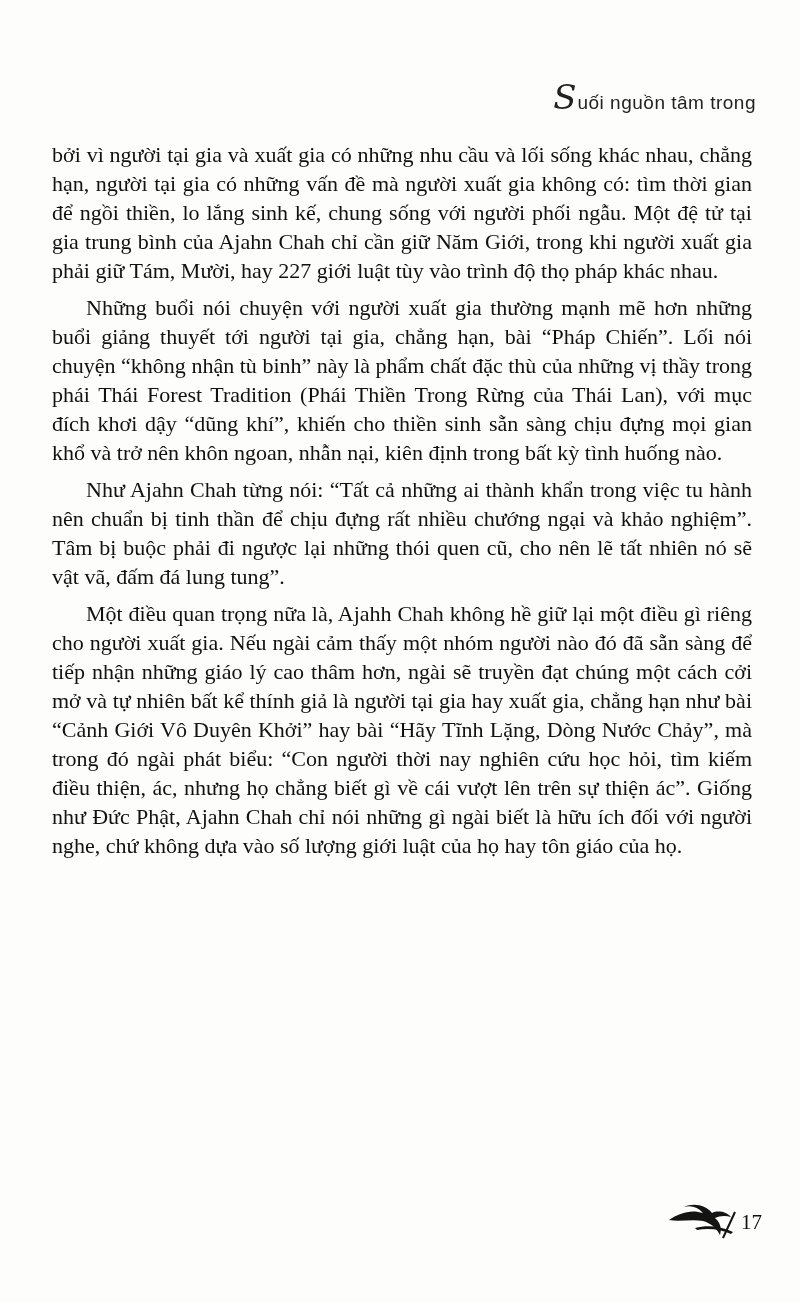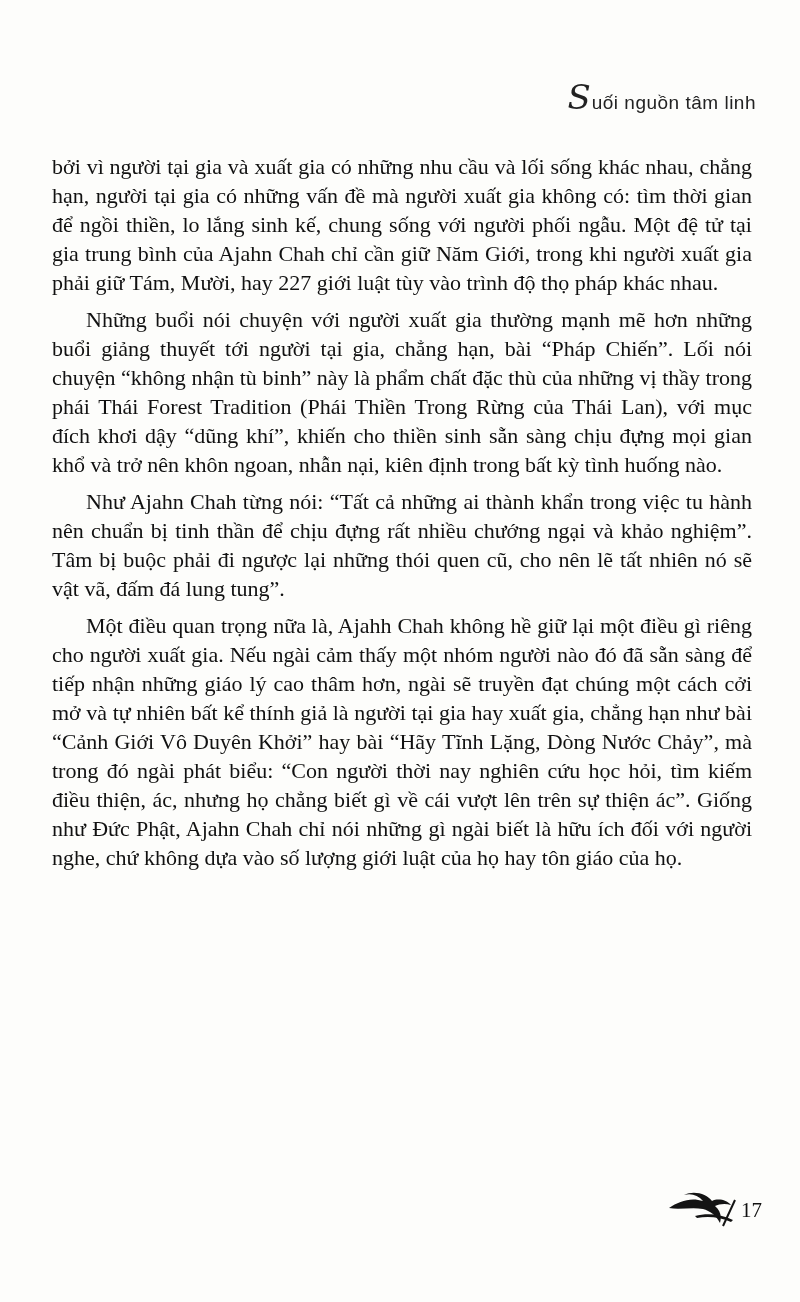--- a/index.html
+++ b/index.html
@@ -40,34 +40,33 @@
   }
   
   .text-block {
     position: absolute;
     top: 140px;
     left: 52px;
     width: 700px;
     font-size: 22px;
     line-height: 29px;
     text-align: justify;
-    margin-top: 12px;
   }
   .text-block p.para {
     margin: 0 0 8px 0;
   }
   .text-block p.para.indent {
     text-indent: 34px;
   }
   .text-block .italic {
   }
   
   .page-footer {
     position: absolute;
-    bottom: 74px;
+    bottom: 62px;
     right: 38px;
     display: flex;
     align-items: center;
     gap: 2px;
     margin-top: 18px;
   }
   .bird-ornament {
     display: inline-block;
     width: 74px;
     height: 36px;
@@ -78,21 +77,21 @@
     color: #111111;
   }
 </style>
 </head>
 <body>
 
 <div class="page">
 
   <div class="running-header">
     <span class="script-initial">S</span>
-    <span class="header-title">uối nguồn tâm linh</span>
+    <span class="header-title">uối nguồn tâm trong</span>
   </div>
 
   <div class="text-block">
 
   <p class="para"><span>bởi vì người tại gia và xuất gia có những nhu cầu và lối sống khác nhau, chẳng hạn, người tại gia có những vấn đề mà người xuất gia không có: tìm thời gian để ngồi thiền, lo lắng sinh kế, chung sống với người phối ngẫu. Một đệ tử tại gia trung bình của Ajahn Chah chỉ cần giữ Năm Giới, trong khi người xuất gia phải giữ Tám, Mười, hay 227 giới luật tùy vào trình độ thọ pháp khác nhau.</span></p>
       <p class="para indent"><span>Những buổi nói chuyện với người xuất gia thường mạnh mẽ hơn những buổi giảng thuyết tới người tại gia, chẳng hạn, bài “Pháp Chiến”. Lối nói chuyện “không nhận tù binh” này là phẩm chất đặc thù của những vị thầy trong phái Thái Forest Tradition (Phái Thiền Trong Rừng của Thái Lan), với mục đích khơi dậy “dũng khí”, khiến cho thiền sinh sẵn sàng chịu đựng mọi gian khổ và trở nên khôn ngoan, nhẫn nại, kiên định trong bất kỳ tình huống nào.</span></p>
       <p class="para indent"><span>Như Ajahn Chah từng nói: “Tất cả những ai thành khẩn trong việc tu hành nên chuẩn bị tinh thần để chịu đựng rất nhiều chướng ngại và khảo nghiệm”. Tâm bị buộc phải đi ngược lại những thói quen cũ, cho nên lẽ tất nhiên nó sẽ vật vã, đấm đá lung tung”.</span></p>
       <p class="para indent"><span>Một điều quan trọng nữa là, Ajahh Chah không hề giữ lại một điều gì riêng cho người xuất gia. Nếu ngài cảm thấy một nhóm người nào đó đã sẵn sàng để tiếp nhận những giáo lý cao thâm hơn, ngài sẽ truyền đạt chúng một cách cởi mở và tự nhiên bất kể thính giả là người tại gia hay xuất gia, chẳng hạn như bài “Cảnh Giới Vô Duyên Khởi” hay bài “Hãy Tĩnh Lặng, Dòng Nước Chảy”, mà trong đó ngài phát biểu: “Con người thời nay nghiên cứu học hỏi, tìm kiếm điều thiện, ác, nhưng họ chẳng biết gì về </span><span class="italic">cái</span><span> vượt lên trên sự thiện ác”. Giống như Đức Phật, Ajahn Chah chỉ nói những gì ngài biết là hữu ích đối với người nghe, chứ không dựa vào số lượng giới luật của họ hay tôn giáo của họ.</span></p>
     </div>
 

